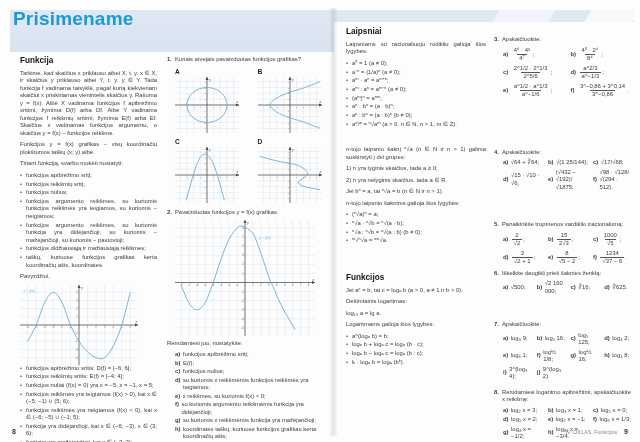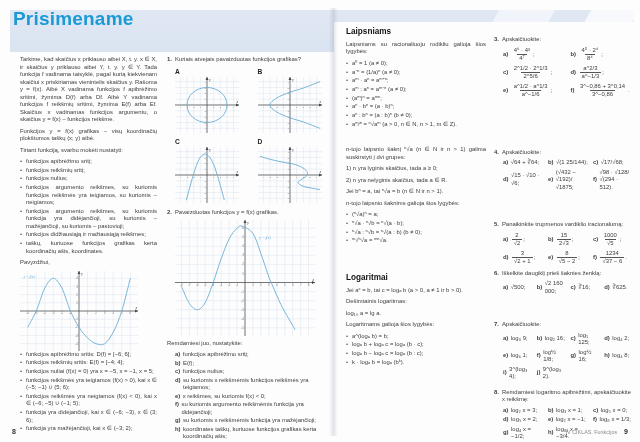--- a/index.html
+++ b/index.html
@@ -55,20 +55,21 @@
 
   <div class="band">
     <div class="stripe s1"></div>
     <div class="stripe s2"></div>
   </div>
   <div class="rcard"></div>
   <h1 class="title">Prisimename</h1>
   <div class="gutter"></div>
 
   <div class="col col1">
+    <h2>Funkcija</h2>
     <p>Tarkime, kad skaičius x priklauso aibei X, t. y. x ∈ X, ir skaičius y priklauso aibei Y, t. y. y ∈ Y. Tada funkcija f vadinama taisyklė, pagal kurią kiekvienam skaičiui x priskiriamas vienintelis skaičius y. Rašoma y = f(x). Aibė X vadinama funkcijos f apibrėžimo sritimi, žymima D(f) arba Df. Aibė Y vadinama funkcijos f reikšmių sritimi, žymima E(f) arba Ef. Skaičius x vadinamas funkcijos argumentu, o skaičius y = f(x) – funkcijos reikšme.</p>
     <p>Funkcijos y = f(x) grafikas – visų koordinačių plokštumos taškų (x; y) aibė.</p>
     <p>Tiriant funkciją, svarbu mokėti nustatyti:</p>
     <ul>
 
     <li>
           <span class="dot">•</span>
           <span>funkcijos apibrėžimo sritį;</span>
         </li>
         <li>
@@ -492,21 +493,21 @@
         </div>
         <div class="letitem">
           <span class="lt">i)</span>
           <span>f(5);</span>
         </div>
       </div>
   </div>
 
   <div class="col col3">
     <div class="sec">
-      <h2>Laipsniams</h2>
+      <h2>Laipsniai</h2>
       <p>Laipsniams su racionaliuoju rodikliu galioja šios lygybės:</p>
       <ul>
 
       <li>
             <span class="dot">•</span>
             <span>a⁰ = 1 (a ≠ 0);</span>
           </li>
           <li>
             <span class="dot">•</span>
             <span>a⁻ⁿ = (1/a)ⁿ (a ≠ 0);</span>
@@ -557,21 +558,21 @@
             <span class="dot">•</span>
             <span>ⁿ√a : ⁿ√b = ⁿ√(a : b) (b ≠ 0);</span>
           </li>
           <li>
             <span class="dot">•</span>
             <span>ᵐ√ⁿ√a = ᵐⁿ√a.</span>
           </li>
         </ul>
     </div>
     <div>
-      <h2>Logaritmai</h2>
+      <h2>Funkcijos</h2>
       <p>Jei aᶜ = b, tai c = logₐ b (a &gt; 0, a ≠ 1 ir b &gt; 0).</p>
       <p>Dešimtainis logaritmas:</p>
       <p>log₁₀ a = lg a.</p>
       <p>Logaritmams galioja šios lygybės:</p>
       <ul>
 
       <li>
             <span class="dot">•</span>
             <span>a^(logₐ b) = b;</span>
           </li>

